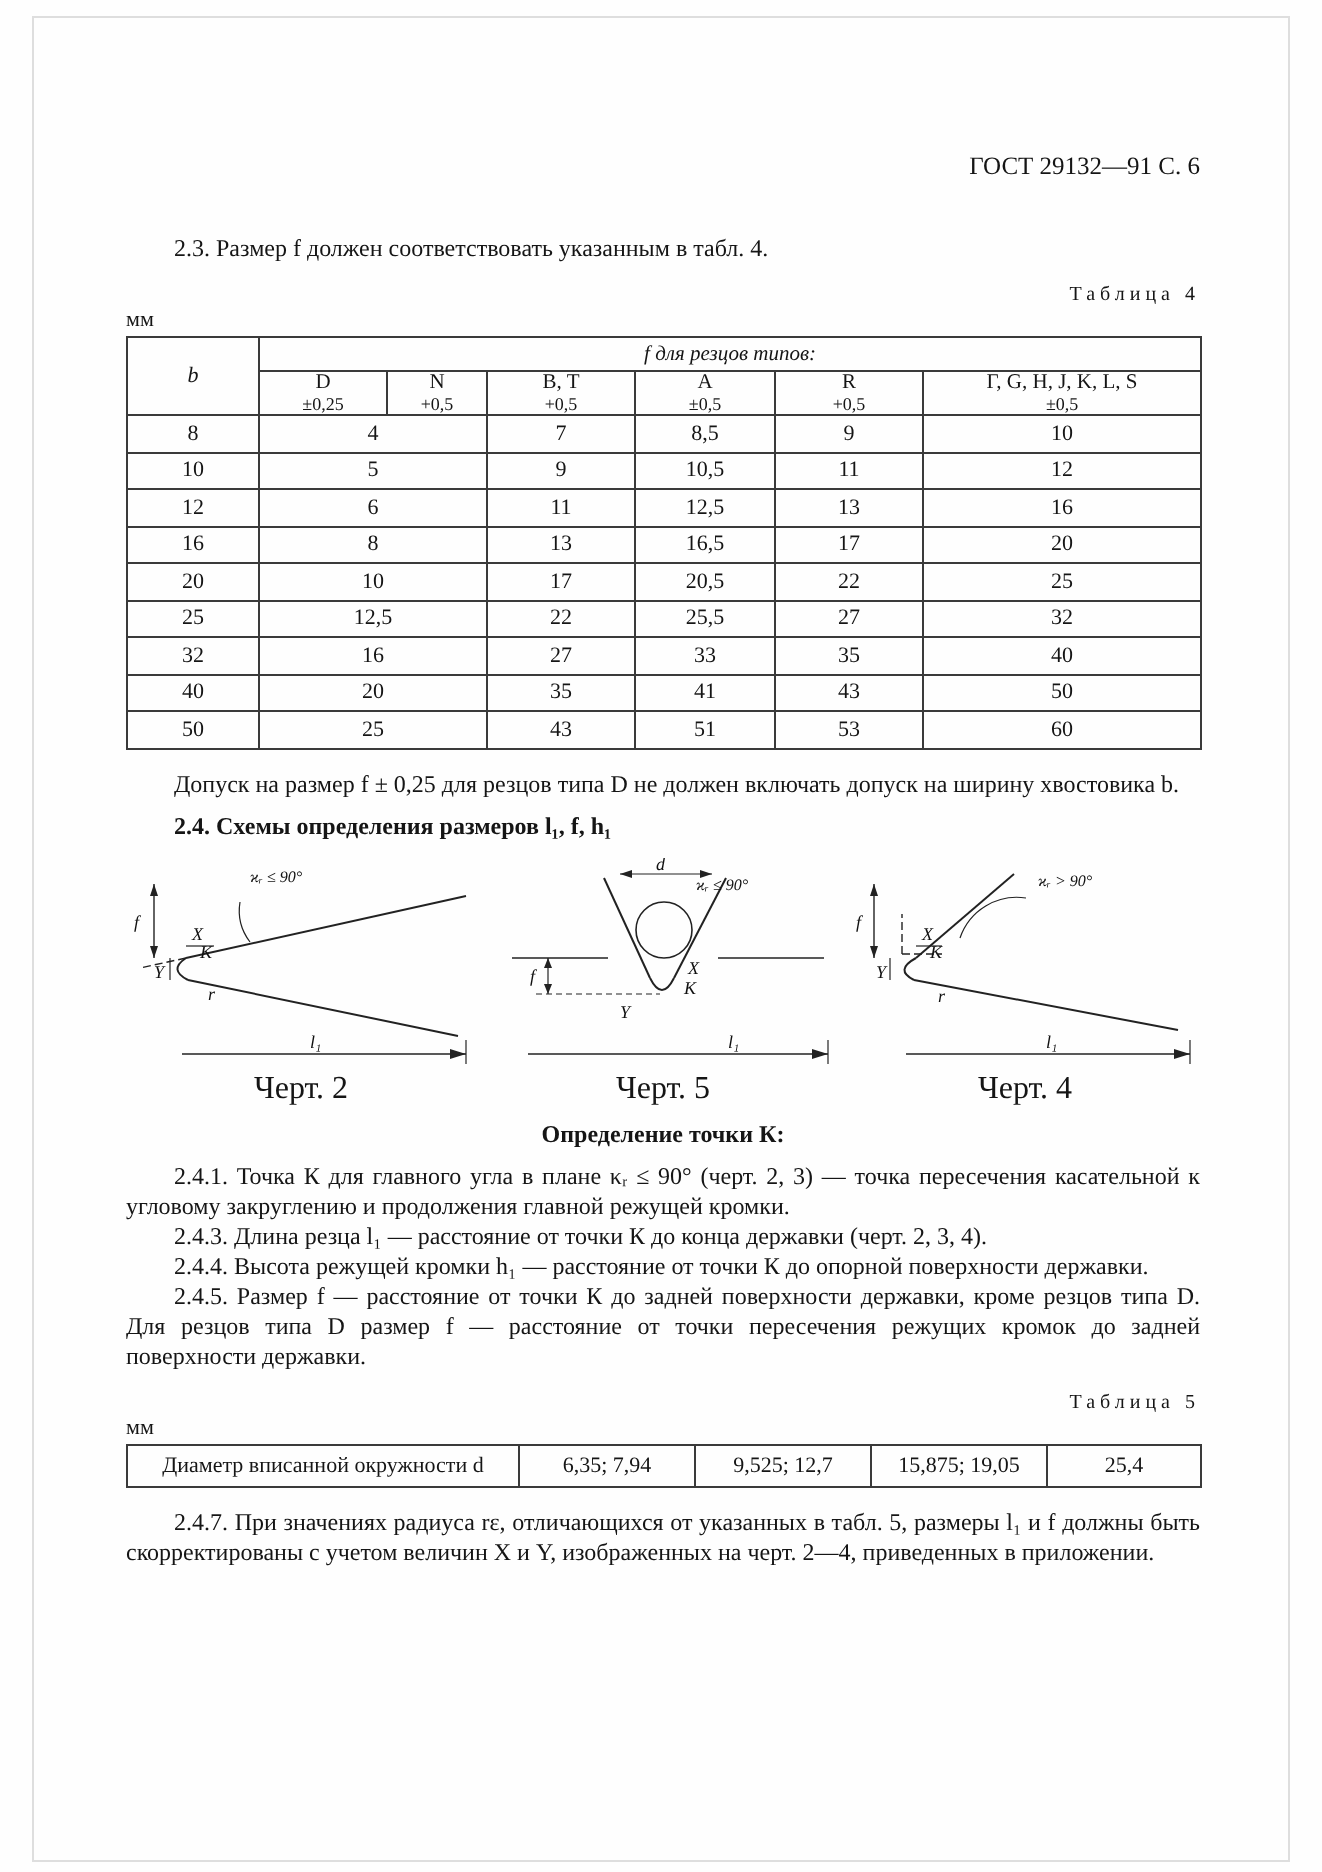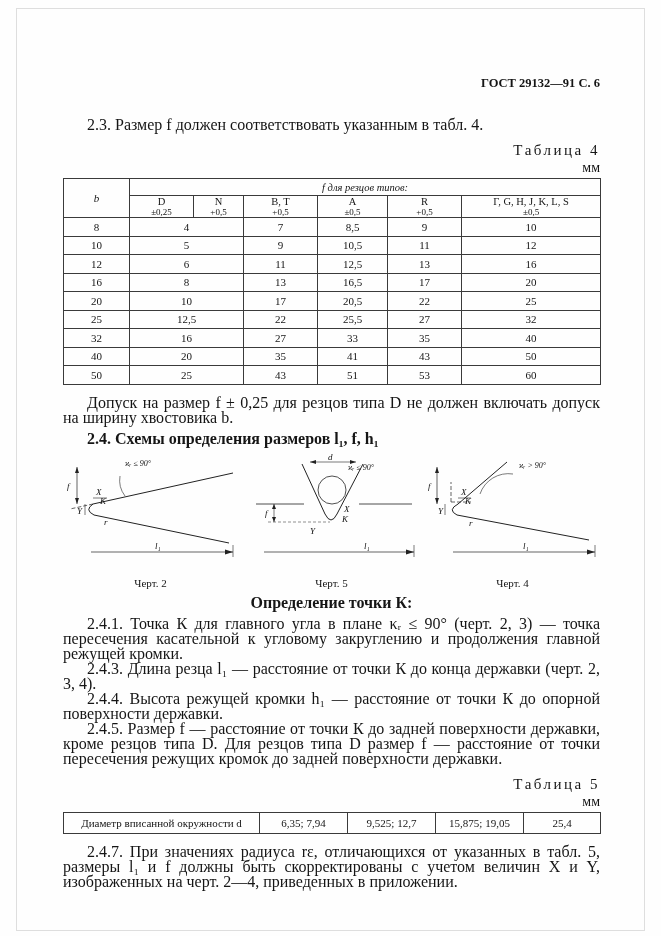--- a/index.html
+++ b/index.html
@@ -1,41 +1,41 @@
 <!DOCTYPE html>
 <html><head>
 <meta charset="utf-8">
 <style>
   html,body{margin:0;padding:0;background:#fff;}
   body{width:661px;height:936px;font-family:"Liberation Serif","DejaVu Serif",serif;color:#151515;}
   .page{position:relative;width:661px;height:936px;background:#fefefe;overflow:hidden;}
   .scan-frame{position:absolute;left:16px;top:8px;right:16px;bottom:5px;border:1px solid #dedede;pointer-events:none;}
   .content{position:absolute;left:63px;top:76px;width:537px;}
-  .doc-header{text-align:right;font-weight:bold;font-size:12.5px;margin-bottom:26px;}
-  p{margin:0;font-size:16px;line-height:15px;text-indent:24px;text-align:justify;font-family:Liberation Serif, serif;}
+  .doc-header{text-align:right;font-weight:normal;font-size:12.5px;margin-bottom:26px;}
+  p{margin:0;font-size:12px;line-height:15px;text-indent:24px;text-align:justify;font-family:Liberation Serif, serif;}
   .mt6{margin-top:6px;} .mt10{margin-top:10px;}
-  .tbl-label{text-align:right;font-size:15px;letter-spacing:2.5px;margin-top:10px;}
-  .units{text-align:right;font-size:14px;margin-top:1px;font-family:Liberation Serif, serif;}
+  .tbl-label{text-align:right;font-size:10px;letter-spacing:2.5px;margin-top:10px;}
+  .units{text-align:left;font-size:11px;margin-top:1px;font-family:Liberation Serif, serif;}
   table{border-collapse:collapse;width:537px;table-layout:fixed;}
   .t4{border:1.5px solid #222;font-size:11px;margin-top:2px;}
   .t4 th,.t4 td{border:1px solid #3a3a3a;text-align:center;padding:0 2px;}
   .t4 thead th{font-weight:normal;font-size:10.5px;}
   .t4 thead{border-bottom:1.5px solid #222;}
   .t4 .fhead{font-style:italic;height:16px;}
   .t4 .bcol{font-style:italic;font-size:11px;}
   .t4 .colname{font-size:10.5px;}
   .t4 .tol{font-size:9px;}
   .t4 tbody td{height:17.5px;}
   .t5{border:1.5px solid #222;font-size:11px;margin-top:2px;}
   .t5 td{border:1px solid #3a3a3a;text-align:center;height:20px;padding:0 3px;}
   .bold{font-weight:bold;}
   .center{text-align:center;text-indent:0;}
   .figs{display:flex;justify-content:space-between;margin:8px 0 2px 0;}
   figure{margin:0;width:175px;}
-  figcaption{text-align:center;font-size:11px;margin-top:18px;}
+  figcaption{text-align:center;font-size:16px;margin-top:2px;}
   svg{display:block;}
   svg text{font-size:9px;font-style:italic;fill:#111;font-family:"Liberation Serif","DejaVu Serif",serif;}
   svg text.kappa{font-size:8px;}
 </style>
 </head>
 <body>
 
 <div class="page">
   <div class="scan-frame"></div>
   <div class="content">

